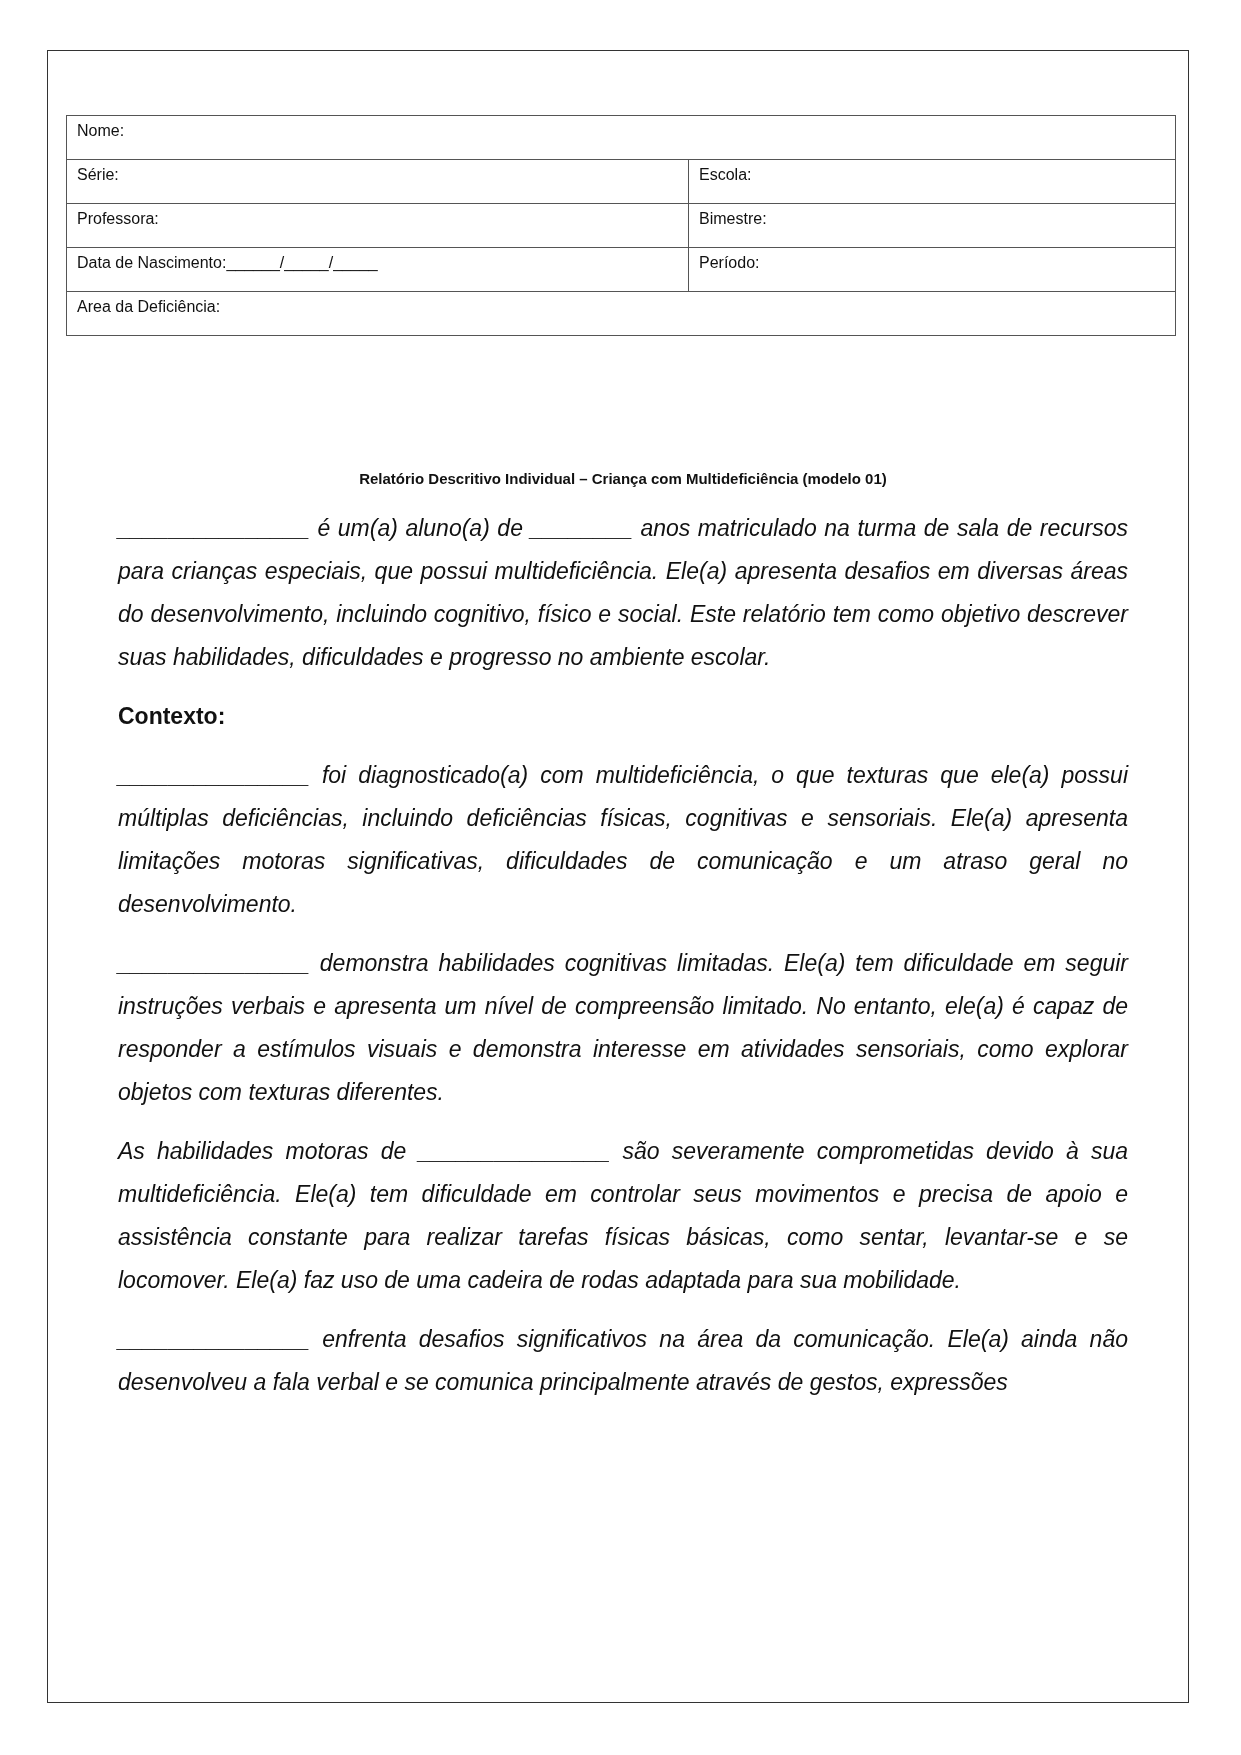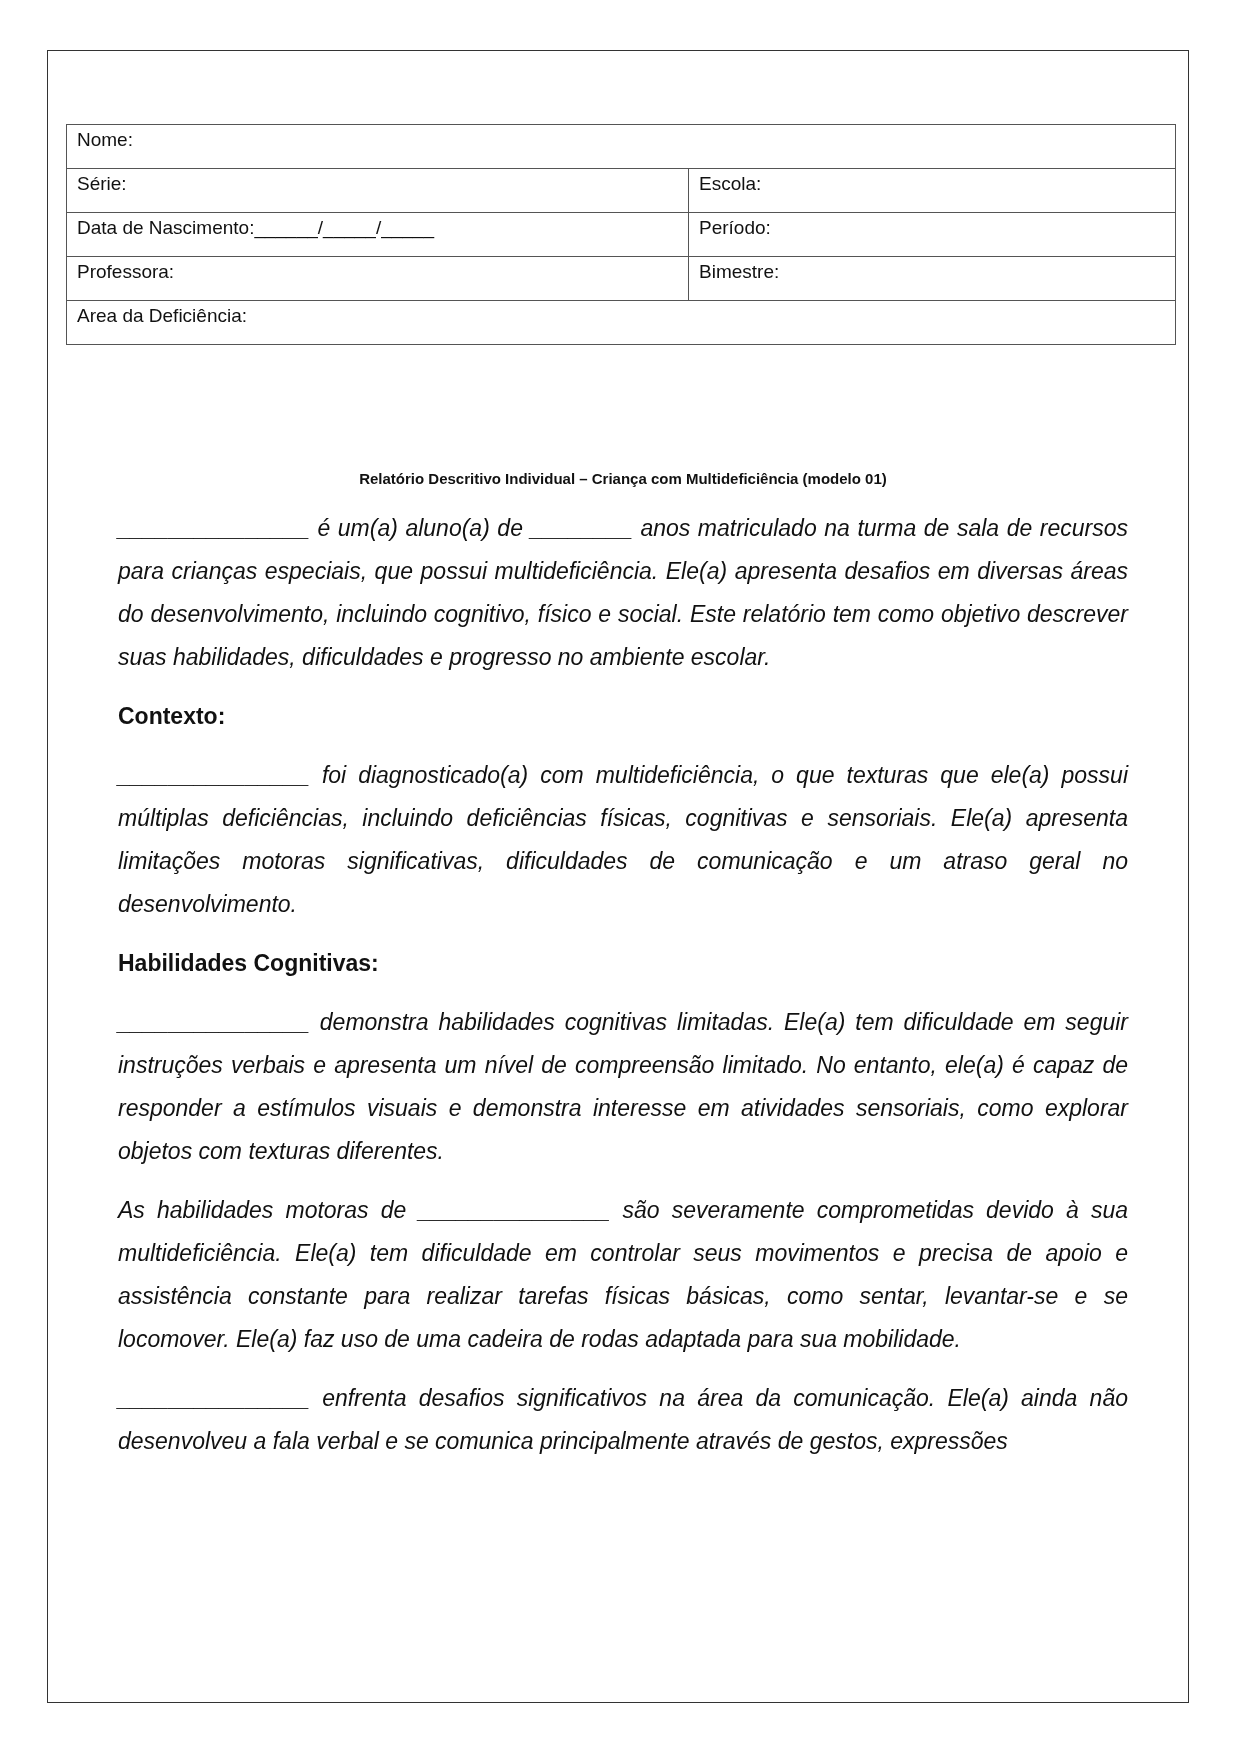--- a/index.html
+++ b/index.html
@@ -1,21 +1,21 @@
 <!DOCTYPE html>
 <html><head>
 <meta charset="utf-8">
 <style>
   html, body { margin:0; padding:0; background:#ffffff; }
   body { width:1241px; height:1755px; position:relative; overflow:hidden;
          font-family:"Liberation Sans", sans-serif; color:#111; }
   .page-border { position:absolute; left:47px; top:50px; width:1142px; height:1653px;
                  border:1.5px solid #333; box-sizing:border-box; }
-  table.info { position:absolute; left:66px; top:124px; width:1110px; border-collapse:collapse;
-               font-size:19px; }
+  table.info { position:absolute; left:66px; top:115px; width:1110px; border-collapse:collapse;
+               font-size:16px; }
   table.info td { border:1.5px solid #555; height:44px; padding:0 10px; vertical-align:top;
                   line-height:30px; box-sizing:border-box; }
   table.info td.left { width:622px;margin-top:40px; }
   .content { position:absolute; left:118px; top:470px; width:1010px; }
   .title { text-align:center; font-weight:bold; font-size:15px; margin:0 0 20px 0; }
   p.para { font-size:23px; line-height:43px; text-align:justify; margin:0 0 16px 0;font-style:italic; }
   h3.section { font-size:23px; font-weight:bold; margin:0 0 16px 0; line-height:43px; }
 </style>
 </head>
 <body>
@@ -25,39 +25,38 @@
 <table class="info">
   <tbody>
       <tr>
     <td colspan="2"><span>Nome:</span></td>
   </tr>
   <tr>
     <td class="left"><span>Série:</span></td>
     <td><span>Escola:</span></td>
   </tr>
   <tr>
+    <td class="left"><span>Professora:</span></td>
+    <td><span>Bimestre:</span></td>
+  </tr>
+  <tr>
     <td class="left"><span>Data de Nascimento:______/_____/_____</span></td>
     <td><span>Período:</span></td>
-  </tr>
-  <tr>
-    <td class="left"><span>Professora:</span></td>
-    <td><span>Bimestre:</span></td>
   </tr>
   <tr>
     <td colspan="2"><span>Area da Deficiência:</span></td>
   </tr>
 </tbody>
   </table>
 
 <div class="content">
   <div class="title">Relatório Descritivo Individual – Criança com Multideficiência (modelo 01)</div>
   <p class="para">_______________ é um(a) aluno(a) de ________ anos matriculado na turma de sala de recursos para crianças especiais, que possui multideficiência. Ele(a) apresenta desafios em diversas áreas do desenvolvimento, incluindo cognitivo, físico e social. Este relatório tem como objetivo descrever suas habilidades, dificuldades e progresso no ambiente escolar.</p>
 
   <h3 class="section">Contexto:</h3>
   <p class="para">_______________ foi diagnosticado(a) com multideficiência, o que texturas que ele(a) possui múltiplas deficiências, incluindo deficiências físicas, cognitivas e sensoriais. Ele(a) apresenta limitações motoras significativas, dificuldades de comunicação e um atraso geral no desenvolvimento.</p>
 
-  <h3 class="section">Habilidades Cognitivas:</h3>
   <p class="para">_______________ demonstra habilidades cognitivas limitadas. Ele(a) tem dificuldade em seguir instruções verbais e apresenta um nível de compreensão limitado. No entanto, ele(a) é capaz de responder a estímulos visuais e demonstra interesse em atividades sensoriais, como explorar objetos com texturas diferentes.</p>
 
   <p class="para">As habilidades motoras de _______________ são severamente comprometidas devido à sua multideficiência. Ele(a) tem dificuldade em controlar seus movimentos e precisa de apoio e assistência constante para realizar tarefas físicas básicas, como sentar, levantar-se e se locomover. Ele(a) faz uso de uma cadeira de rodas adaptada para sua mobilidade.</p>
 
   <p class="para">_______________ enfrenta desafios significativos na área da comunicação. Ele(a) ainda não desenvolveu a fala verbal e se comunica principalmente através de gestos, expressões</p>
 </div>
 
 </body></html>

